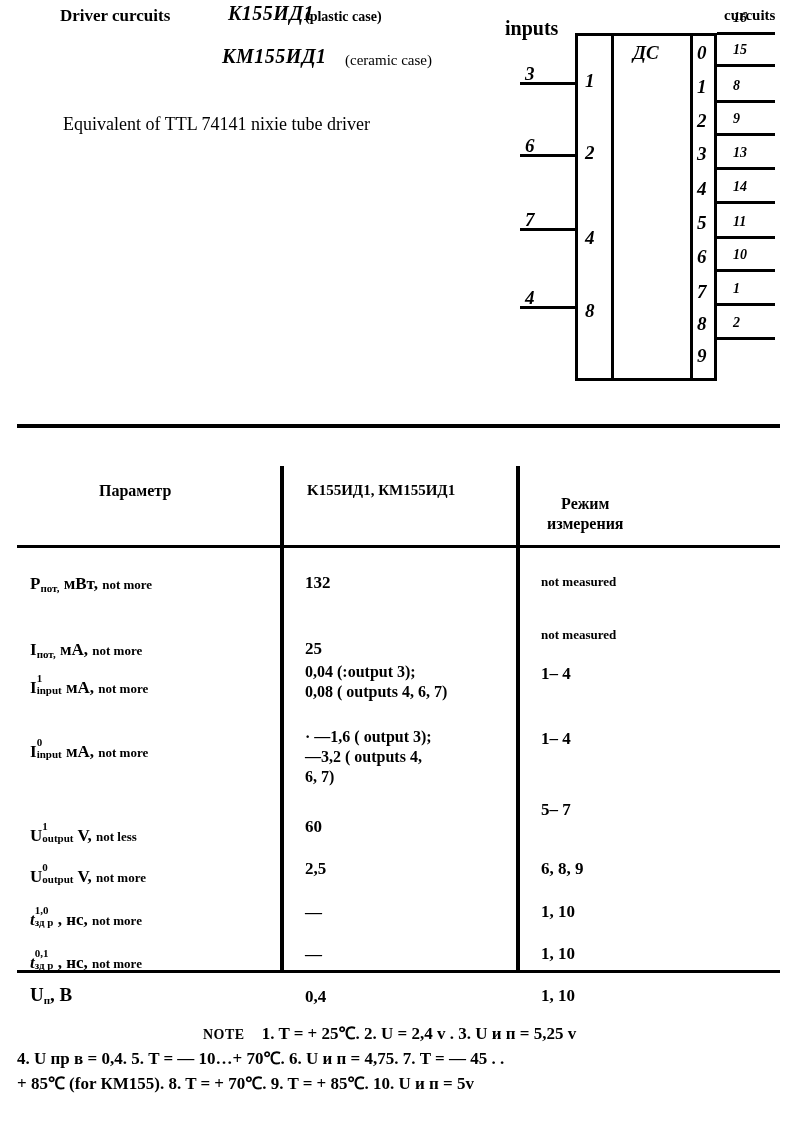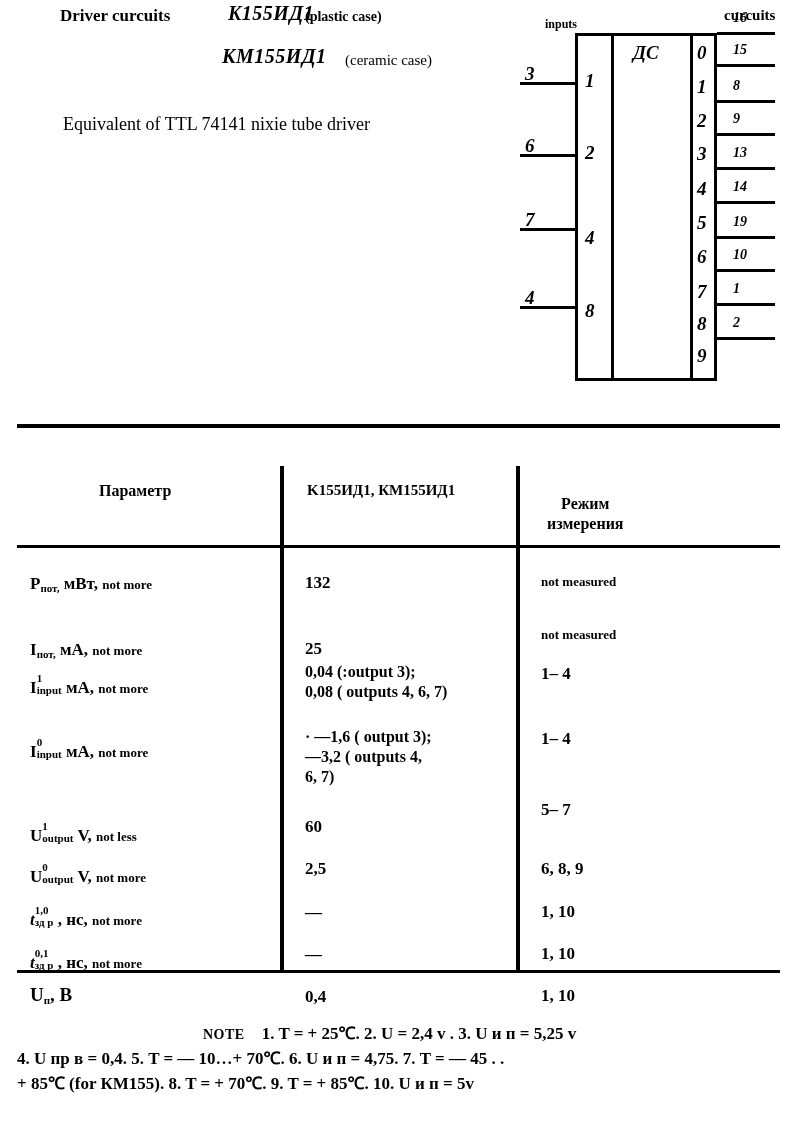--- a/index.html
+++ b/index.html
@@ -63,22 +63,21 @@
     position: absolute;
     left: 63px; top: 114px;
     font-size: 18px;
   }
 
   
   .diag-label-inputs {
     position: absolute;
     left: 505px; top: 17px;
     font-weight: bold;
-    font-size: 12px;
-    margin-left: 40px;
+    font-size: 20px;
   }
   .diag-label-outputs {
     position: absolute;
     left: 724px; top: 7px;
     font-weight: bold;
     font-size: 15px;
   }
   .chip-box {
     position: absolute;
     left: 575px; top: 33px;
@@ -295,21 +294,21 @@
 
   <div class="out-lead" style="top:167px;"></div>
   <div class="out-num" style="top:145px;">13</div>
   <div class="out-pin" style="top:178px;">4</div>
 
   <div class="out-lead" style="top:201px;"></div>
   <div class="out-num" style="top:179px;">14</div>
   <div class="out-pin" style="top:212px;">5</div>
 
   <div class="out-lead" style="top:236px;"></div>
-  <div class="out-num" style="top:214px;">19</div>
+  <div class="out-num" style="top:214px;">11</div>
   <div class="out-pin" style="top:246px;">6</div>
 
   <div class="out-lead" style="top:269px;"></div>
   <div class="out-num" style="top:247px;">10</div>
   <div class="out-pin" style="top:281px;">7</div>
 
   <div class="out-lead" style="top:303px;"></div>
   <div class="out-num" style="top:281px;">1</div>
   <div class="out-pin" style="top:313px;">8</div>
 

